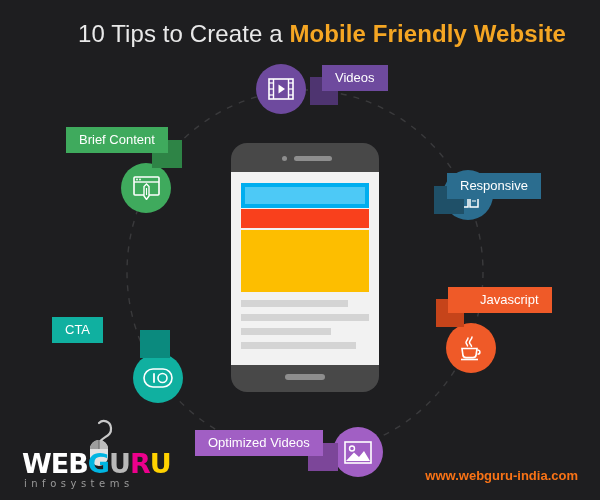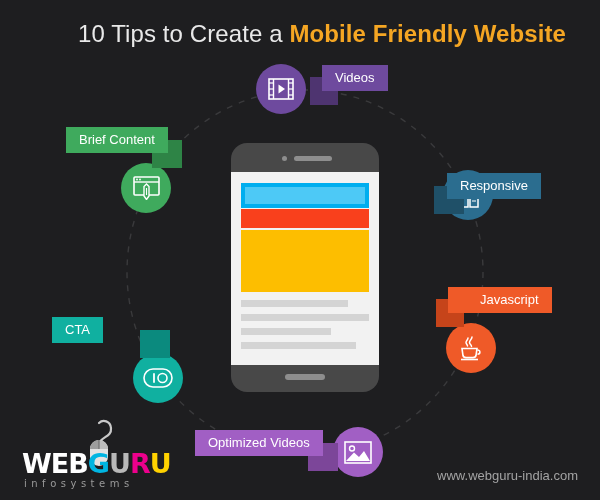--- a/index.html
+++ b/index.html
@@ -175,22 +175,23 @@
     letter-spacing: 4.5px;
   }
   #logo-mouse { position: absolute; left: 56px; top: 0px; }
 
   
   #url {
     position: absolute;
     right: 22px;
     top: 468px;
     font-size: 13px;
-    color: #a3a3a3;
+    color: #f97316;
     white-space: nowrap;
+    font-weight: bold;
   }
 </style>
 </head>
 <body>
 
 <div id="canvas" style="background: rgb(30, 30, 32);">
 
   <div id="title">
     <span class="plain">10 Tips to Create a </span><span class="accent">Mobile Friendly Website</span>
   </div>

